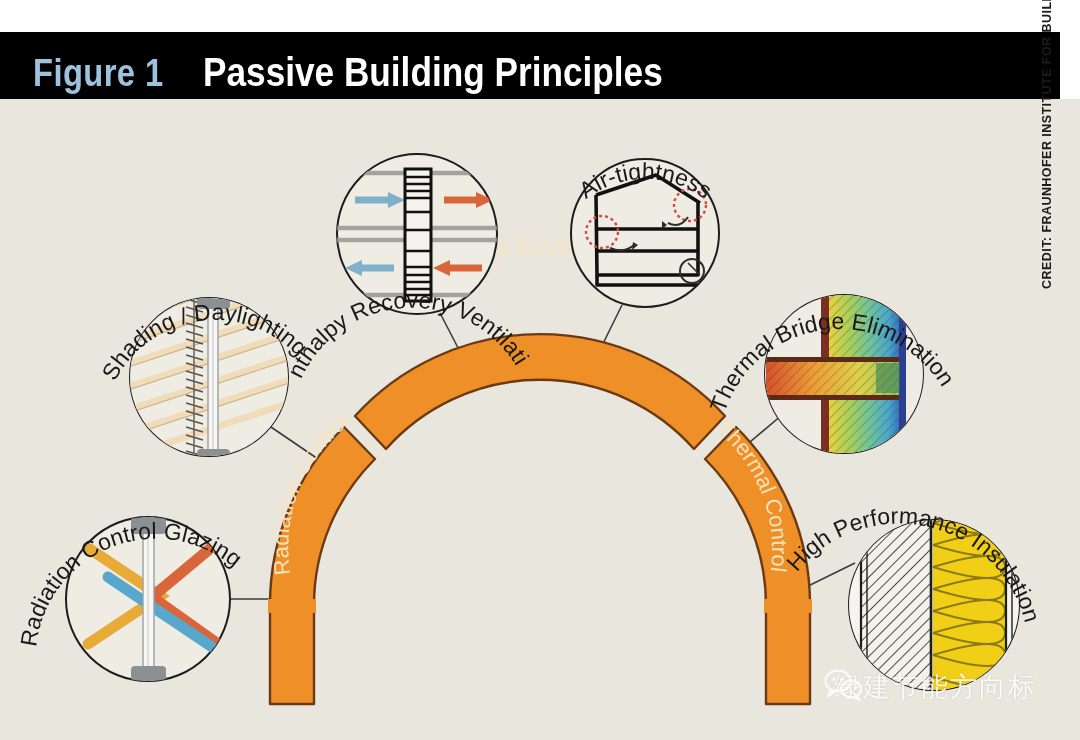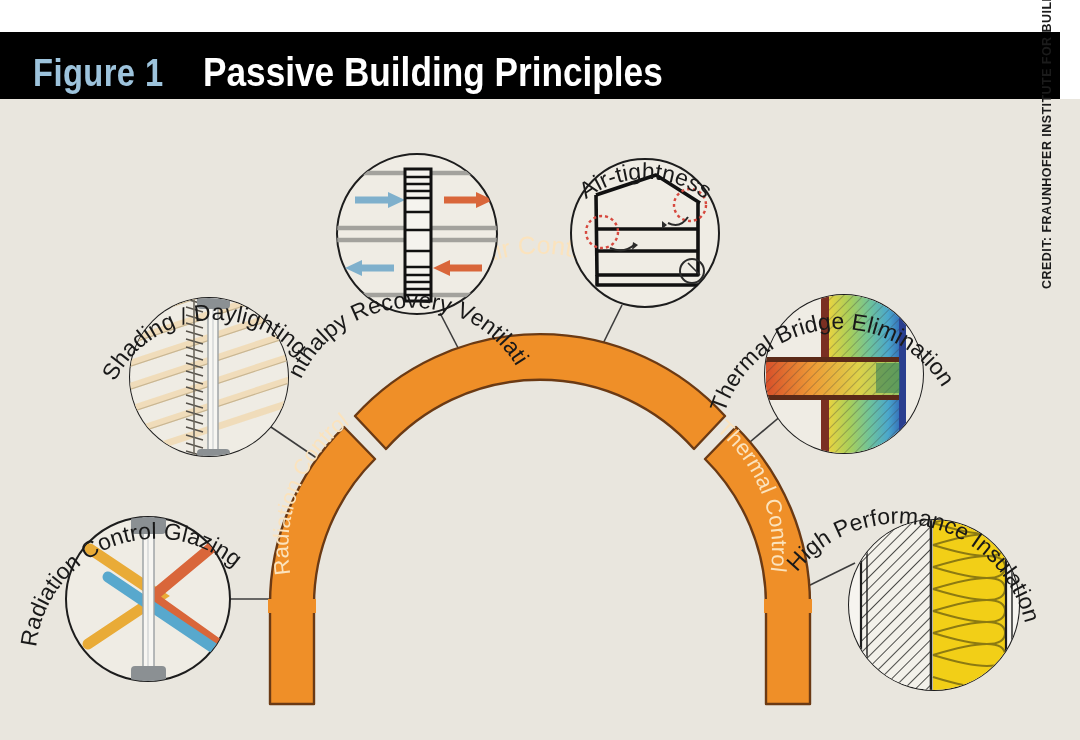--- a/index.html
+++ b/index.html
@@ -405,19 +405,34 @@
             <line x1="1006" y1="418" x2="1006" y2="596" stroke="#1d1d1d" stroke-width="2.2"></line>
             <line x1="1012" y1="418" x2="1012" y2="596" stroke="#1d1d1d" stroke-width="1.4"></line>
           </g>
           <text font-family="Liberation Sans, sans-serif" font-size="23" fill="#191919">
             <textPath href="#lblIns" startOffset="50%" text-anchor="middle">High Performance Insulation</textPath>
           </text>
         </g>
 
       </svg>
 
+      <div class="watermark">
+        <span class="wm-icon">
+          <svg width="40" height="32" viewBox="0 0 40 32">
+            <ellipse cx="14" cy="12" rx="12.5" ry="10.5" fill="none" stroke="#ffffff" stroke-width="2.2"></ellipse>
+            <path d="M 7 21 L 4 27 L 10 23 Z" fill="none" stroke="#ffffff" stroke-width="2.2" stroke-linejoin="round"></path>
+            <circle cx="10" cy="10" r="1.7" fill="#ffffff"></circle>
+            <circle cx="18" cy="10" r="1.7" fill="#ffffff"></circle>
+            <ellipse cx="27" cy="20" rx="10" ry="8.4" fill="none" stroke="#ffffff" stroke-width="2.2"></ellipse>
+            <path d="M 33 27 L 36 31 L 31 29 Z" fill="none" stroke="#ffffff" stroke-width="2" stroke-linejoin="round"></path>
+            <circle cx="24" cy="18" r="1.4" fill="#ffffff"></circle>
+            <circle cx="31" cy="18" r="1.4" fill="#ffffff"></circle>
+          </svg>
+        </span>
+        <span class="wm-text">绿建节能方向标</span>
+      </div>
 
     </div>
   </div>
 
   <div class="credit">CREDIT: FRAUNHOFER INSTITUTE FOR BUILDING PHYSICS &amp; PHIUS</div>
 
 </div>
 
 </body></html>

